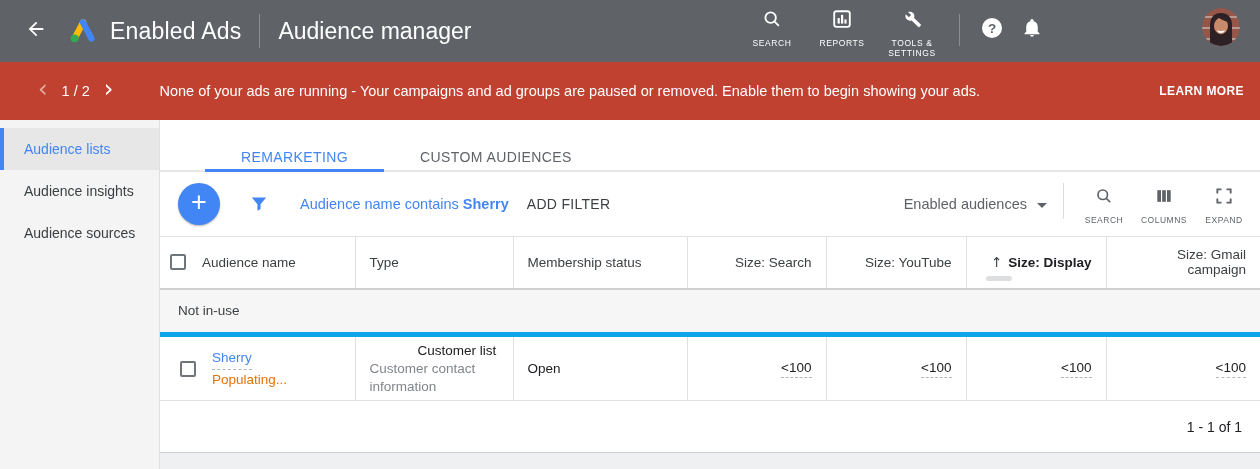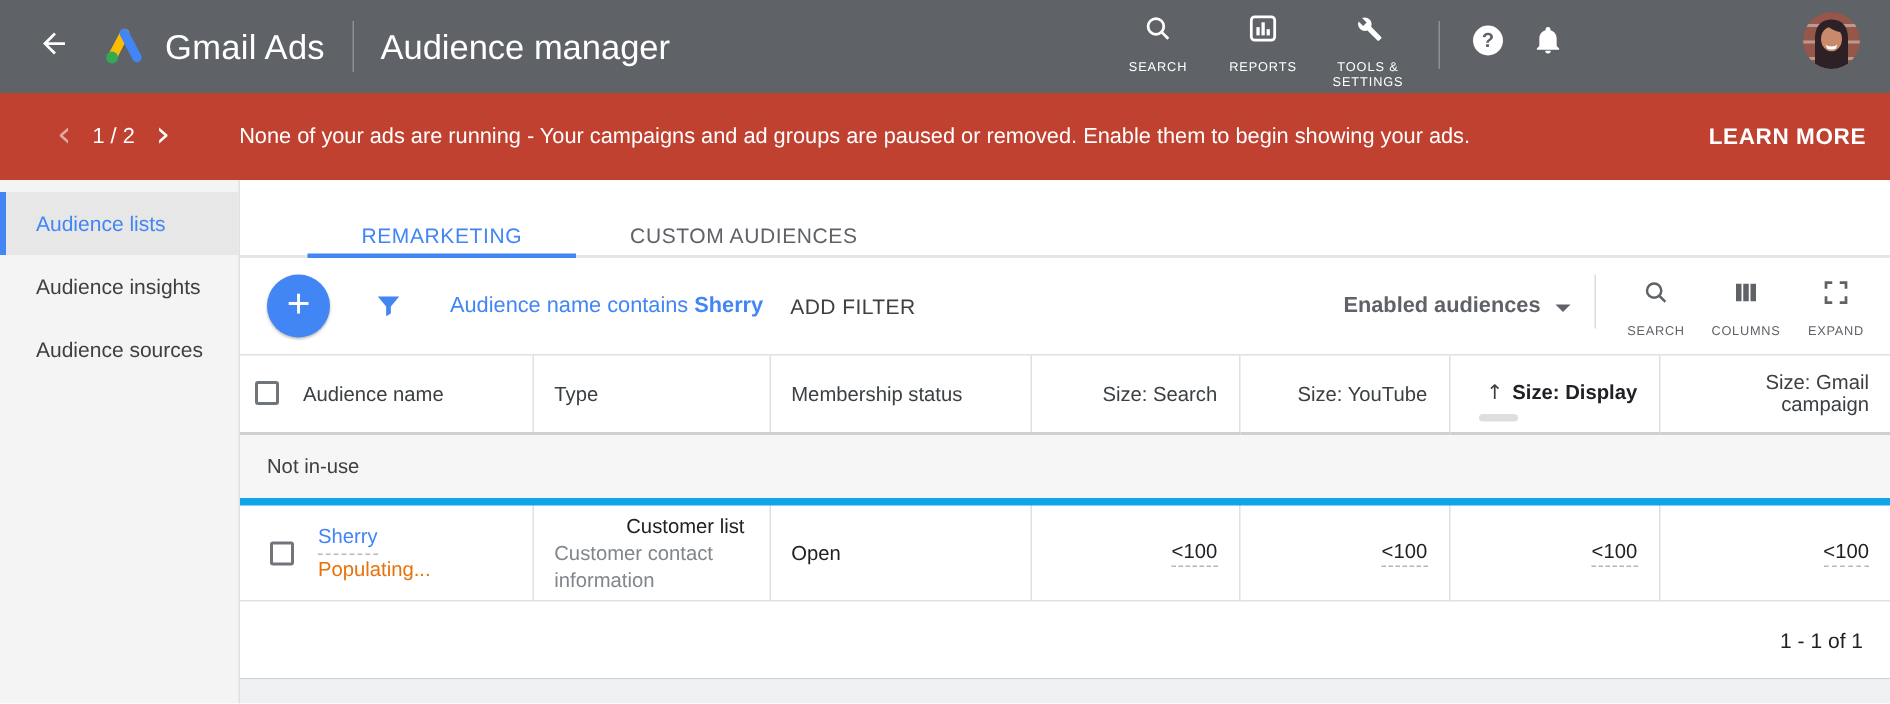--- a/index.html
+++ b/index.html
@@ -20,21 +20,21 @@
   .round-btn { width:40px; height:44px; display:flex; align-items:center; justify-content:center; margin-top:4px; cursor:pointer; }
   .avatar { width:38px; height:38px; border-radius:50%; overflow:hidden; margin-left:150px; margin-top:4px; cursor:pointer; flex:none; }
 
   
   .alertbar { height:58px; background:#c04130; color:#fff; display:flex; align-items:center; }
   .pager { display:flex; align-items:center; margin-left:24px; font-size:14.5px; }
   .chev { font-size:24px; line-height:20px; padding:0 14px 4px; cursor:pointer; font-family:"DejaVu Sans", sans-serif; }
   .chev.prev { opacity:.55; }
   .alert-msg { margin-left:32px; font-size:14.5px; }
   .alert-msg b { font-weight:normal;text-align:right; }
-  .learn-more { margin-left:auto; margin-right:16px; font-weight:bold; font-size:15px; letter-spacing:.4px; cursor:pointer; }
+  .learn-more { margin-left:auto; margin-right:16px; font-weight:bold; font-size:12px; letter-spacing:.4px; cursor:pointer; }
 
   
   .main { display:flex; height:349px; }
   .sidebar { width:160px; background:#f4f4f4; border-right:1px solid #e0e0e0; padding-top:8px; flex:none; }
   .side-item { position:relative; padding:13px 12px 13px 24px; font-size:14px; color:#3c4043; cursor:pointer; }
   .side-item.active { background:#e7e7e7; color:#4285f4; }
   .side-item.active .bar { position:absolute; left:0; top:0; bottom:0; width:4px; background:#4285f4; }
   .content { flex:1; background:#fff; display:flex; flex-direction:column; position:relative; }
 
   
@@ -43,21 +43,21 @@
   .tab.active { color:#4285f4; }
   .tab.active::after { content:''; position:absolute; left:0; right:0; bottom:-2px; height:3px; background:#4285f4; }
 
   
   .toolbar { height:64px; display:flex; align-items:center; padding:0 6px 0 18px; position:relative; }
   .fab { width:42px; height:42px; border-radius:50%; background:#4285f4; color:#fff; font-size:27px; font-weight:300; display:flex; align-items:center; justify-content:center; cursor:pointer; box-shadow:0 1px 2px rgba(0,0,0,.3); flex:none; padding-bottom:3px; }
   .funnel { margin-left:28px; cursor:pointer; display:flex; }
   .filter-chip { margin-left:30px; font-size:14.5px; color:#4285f4; cursor:pointer; }
   .filter-chip b { font-weight:bold; }
   .add-filter { margin-left:18px; font-size:14px; color:#3c4043; letter-spacing:.3px; cursor:pointer; }
-  .view-select { margin-left:auto; display:flex; align-items:center; color:#5f6368; font-size:14.5px; cursor:pointer;font-weight:bold; }
+  .view-select { margin-left:auto; display:flex; align-items:center; color:#5f6368; font-size:14.5px; cursor:pointer; }
   .caret { width:0; height:0; border-left:5px solid transparent; border-right:5px solid transparent; border-top:5.5px solid #5f6368; margin-left:10px; margin-top:2px; }
   .tbar-vdiv { width:1px; height:36px; background:#dadce0; margin:0 10px 6px 16px; }
   .tool-action { width:60px; display:flex; flex-direction:column; align-items:center; color:#5f6368; cursor:pointer; padding-top:2px; }
   .tool-action .lbl { font-size:8.5px; letter-spacing:.5px; margin-top:5px; }
   .tool-action.active { color:#4285f4; }
   .scroll-thumb { position:absolute; left:826px; top:104px; width:26px; height:5px; border-radius:3px; background:#dcdee0; }
 
   
   table { border-collapse:collapse; table-layout:fixed; width:1100px; border-top:1px solid #e0e0e0; }
   th, td { vertical-align:middle; font-weight:normal; }
@@ -92,21 +92,21 @@
         </svg>
     </span>
   </div>
   <span class="logo">
     <svg width="34" height="30" viewBox="0 0 24 22">
       <line x1="12.1" y1="4.6" x2="5.9" y2="16.4" stroke="#fbbc04" stroke-width="4.6" stroke-linecap="round"></line>
       <line x1="11.9" y1="4.6" x2="18.1" y2="16.4" stroke="#4285f4" stroke-width="4.6" stroke-linecap="round"></line>
       <circle cx="5.9" cy="16.4" r="2.9" fill="#34a853"></circle>
     </svg>
   </span>
-  <span class="brand">Gmail Ads</span>
+  <span class="brand">Enabled Ads</span>
   <span class="tb-divider"></span>
   <span class="page-title">Audience manager</span>
 
   <div class="tb-right">
     <div class="tb-action">
       <span>
         <svg width="22" height="22" viewBox="0 0 24 24" fill="none" stroke="#fff" stroke-width="2">
           <circle cx="10.5" cy="10.5" r="5.7"></circle>
             <line x1="14.8" y1="14.8" x2="19.5" y2="19.5"></line>
         </svg>

